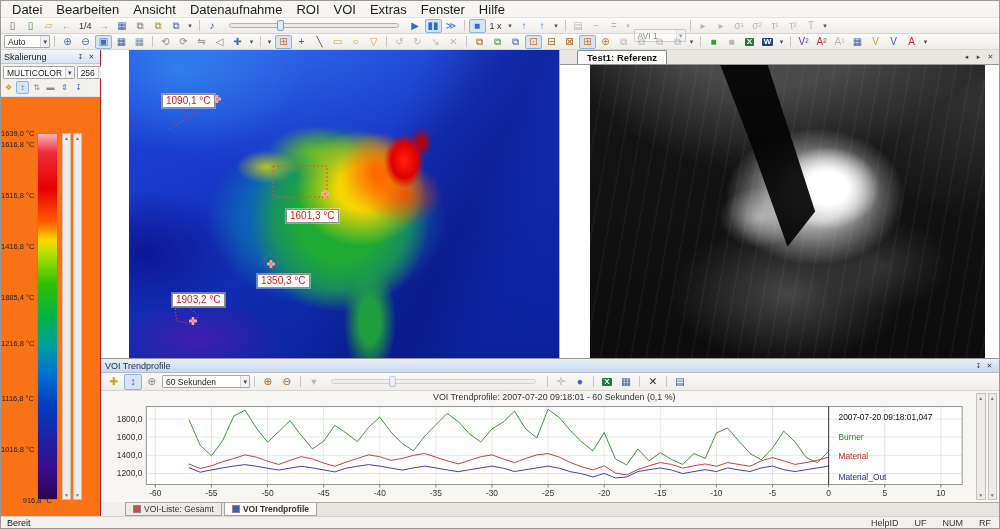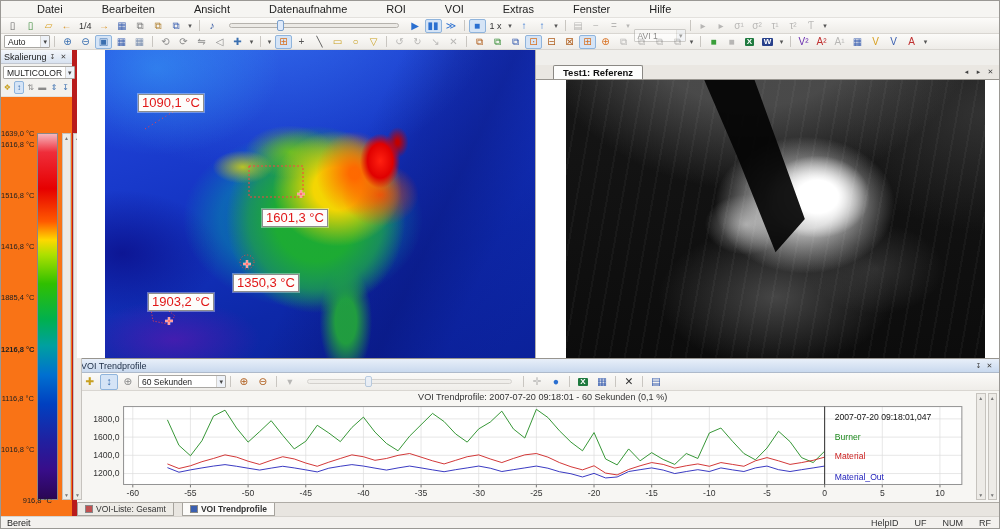--- a/index.html
+++ b/index.html
@@ -2,60 +2,60 @@
 <html><head>
 <meta charset="utf-8">
 <style>
   * { margin:0; padding:0; box-sizing:border-box; }
   html,body { background:#c8c8c8; }
   body { font-family:"Liberation Sans","DejaVu Sans",sans-serif; }
   .app { position:relative; width:1000px; height:529px; background:#f0efec; display:flex; flex-direction:column; overflow:hidden; border:1px solid #9a9894; }
 
   
   .menubar { height:17px; background:#f6f5f2; border-bottom:1px solid #e3e1dd; display:flex; align-items:center; padding-left:4px; }
-  .menu-item { font-size:11px; color:#222; padding:1px 7px; cursor:default;margin-left:25px; }
+  .menu-item { font-size:13px; color:#222; padding:1px 7px; cursor:default; }
 
   
   .toolbar { height:16px; background:linear-gradient(#fcfbf9,#eeece8); border-bottom:1px solid #d9d6d1; display:flex; align-items:center; padding:0 3px; gap:1px; }
   .tbi { width:17px; height:14px; display:flex; align-items:center; justify-content:center; font-size:10px; line-height:1; border:1px solid transparent; border-radius:2px; color:#555; }
   .tbi.dd { width:9px; font-size:7px; color:#555; }
   .tbi.active { background:#d5e4f6; border-color:#8fb4dc; }
   .tbi.dim { opacity:.38; }
   .tbsep { width:1px; height:11px; background:#c9c6c1; margin:0 3px; }
   .tbtext { font-size:9px; color:#333; padding:0 3px; }
   .combo { height:13px; border:1px solid #a9a7a3; background:#fff; display:flex; align-items:center; justify-content:space-between; font-size:8.5px; color:#222; padding:0 0 0 3px; border-radius:1px; }
   .combo.dim { opacity:.5;margin-top:20px; }
   .combo .arr { font-size:7px; color:#444; border-left:1px solid #d5d3cf; padding:0 2px; margin-left:3px; background:#eef2f8; align-self:stretch; display:flex; align-items:center; }
   .tbslider { height:5px; background:#eceae6; border:1px solid #b5b2ad; border-radius:3px; position:relative; margin:0 7px; }
   .tbslider .thumb { position:absolute; left:28%; top:-4px; width:7px; height:11px; background:#dfeafa; border:1px solid #7aa0cc; border-radius:2px; }
   .tbslider.dim { opacity:.5; }
 
   
   .workspace { flex:1; display:flex; min-height:0; }
 
   
-  .scaling-panel { width:76px; background:#f2f1ee; border-right:5px solid #b91c1c; display:flex; flex-direction:column; }
+  .scaling-panel { width:100px; background:#f2f1ee; border-right:1px solid #b91c1c; display:flex; flex-direction:column; }
   .panel-hdr { height:14px; flex:0 0 14px; display:flex; align-items:center; padding:0 3px; background:linear-gradient(#f4f7fb,#d8e2f0); border-bottom:1px solid #c2c7d0; font-size:9px; color:#222; }
   .panel-hdr .spacer { flex:1; }
   .hdr-btn { width:11px; height:11px; display:flex; align-items:center; justify-content:center; font-size:7px; color:#444; border-radius:1px; }
   .scale-combos { display:flex; gap:2px; padding:2px 2px 1px 2px; }
   .scale-tools { display:flex; gap:1px; padding:1px 1px 2px 1px; border-bottom:1px solid #e2e0db; }
   .scale-tools .tbi { width:13px; height:13px; font-size:8px; }
   .scale-area { flex:1; position:relative; background:#f97316; }
   .colorbar { position:absolute; left:36px; top:36px; bottom:16px; width:21px; border:1px solid #8a8886; }
   .scale-label { position:absolute; left:0; width:33px; text-align:right; font-size:7.5px; color:#222; white-space:nowrap; }
   .vstrip { position:absolute; top:36px; bottom:16px; width:9px; background:#edebe7; border:1px solid #c6c3be; display:flex; flex-direction:column; justify-content:space-between; align-items:center; font-size:5px; color:#777; padding:1px 0; }
   .vstrip.s1 { left:61px; } .vstrip.s2 { left:72px; }
 
   
   .right-col { flex:1; display:flex; flex-direction:column; min-width:0; }
   .image-row { height:308px; flex:0 0 308px; display:flex; }
   .img-panel { display:flex; flex-direction:column; min-width:0; }
   .img-panel.main { width:459px; flex:0 0 459px; border-right:1px solid #b5b2ad; }
-  .img-panel.ref { flex:1;margin-top:15px; }
+  .img-panel.ref { flex:1; }
   .tab-hdr { height:15px; flex:0 0 15px; background:#eae7e2; display:flex; align-items:flex-end; padding:0 3px; border-bottom:1px solid #98958f; }
   .img-tab { background:#fdfdfc; border:1px solid #8a8884; border-bottom:none; border-radius:2px 2px 0 0; font-size:9.5px; font-weight:bold; color:#111; padding:1px 9px 1px 9px; margin-left:14px; }
   .hdr-nav { margin-left:auto; display:flex; gap:1px; align-self:center; }
   .img-content { flex:1; position:relative; background:#fff; overflow:hidden; }
   .thermal { position:absolute; left:28px; top:0; right:0; bottom:0;
     background:
       radial-gradient(28px 38px ellipse at 64% 36%, #ff2010 0%, #e00000 45%, rgba(224,0,0,0) 72%),
       radial-gradient(16px 22px ellipse at 68% 30%, #c00000 10%, rgba(192,0,0,0) 70%),
       radial-gradient(55px 60px ellipse at 58% 40%, rgba(255,100,0,.95) 10%, rgba(255,140,0,0) 70%),
       radial-gradient(55px 45px ellipse at 64% 47%, rgba(255,60,0,.8) 0%, rgba(255,60,0,0) 70%),
@@ -81,32 +81,32 @@
       radial-gradient(150px 90px ellipse at 50% 78%, rgba(115,115,115,.55) 0%, rgba(115,115,115,0) 78%),
       radial-gradient(90px 60px ellipse at 74% 68%, rgba(95,95,95,.4) 0%, rgba(95,95,95,0) 75%),
       radial-gradient(300px 240px ellipse at 45% -25%, rgba(125,125,125,.5) 40%, rgba(125,125,125,0) 75%),
       radial-gradient(220px 170px ellipse at 100% 12%, rgba(80,80,80,.5) 0%, rgba(80,80,80,0) 70%),
       linear-gradient(#161616,#0c0c0c);
   }
   .gs-wedge { position:absolute; left:30px; top:0; right:14px; bottom:0;
     clip-path:polygon(33% 0%, 45% 0%, 57% 50%, 50% 62%, 41% 28%);
     background:rgba(4,4,4,.93); }
   .ann-overlay { position:absolute; inset:0; }
-  .ann-label { position:absolute; background:#fdfdfb; border:1px solid #8d8d8d; color:#e01818; font-size:13px; padding:0px 3px 1px 3px; white-space:nowrap; box-shadow:0 0 0 1px rgba(255,255,255,.35); }
+  .ann-label { position:absolute; background:#fdfdfb; border:1px solid #8d8d8d; color:#e01818; font-size:10px; padding:0px 3px 1px 3px; white-space:nowrap; box-shadow:0 0 0 1px rgba(255,255,255,.35); }
 
   
   .trend-panel { flex:1; display:flex; flex-direction:column; border-top:1px solid #98958f; min-height:0; }
   .trend-hdr { height:14px; flex:0 0 14px; background:linear-gradient(#e8eff9,#c9d9ee); border-bottom:1px solid #aebacb; display:flex; align-items:center; padding:0 4px; font-size:9px; color:#1c2c44; }
   .trend-toolbar { height:18px; flex:0 0 18px; background:linear-gradient(#fbfaf8,#efede9); border-bottom:1px solid #d9d6d1; display:flex; align-items:center; padding:0 4px; gap:1px; }
   .trend-toolbar .tbi { width:18px; height:16px; font-size:10.5px; }
   .trend-body { flex:1; display:flex; background:#f7f6f3; min-height:0; }
   .chart-wrap { flex:1; position:relative; min-width:0; }
   .trend-strips { width:25px; flex:0 0 25px; display:flex; gap:2px; padding:2px 2px; }
   .vstrip2 { flex:1; background:#edebe7; border:1px solid #c6c3be; display:flex; flex-direction:column; justify-content:space-between; align-items:center; font-size:5px; color:#777; padding:1px 0; }
-  .trend-tabs { height:14px; flex:0 0 14px; background:#e8e5e0; border-top:1px solid #aeaba5; display:flex; align-items:stretch; gap:8px; }
+  .trend-tabs { height:14px; flex:0 0 14px; background:#e8e5e0; border-top:1px solid #aeaba5; display:flex; align-items:stretch; gap:2px;margin-left:24px; }
   .ttab { display:flex; align-items:center; gap:3px; font-size:8.5px; color:#333; padding:0 7px; border:1px solid #a6a39d; border-top:none; background:#edebe6; }
   .ttab.active { background:#fcfbf9; font-weight:bold; }
   .ticon { width:8px; height:8px; border:1px solid #888; display:inline-block; }
 
   
   .statusbar { height:12px; flex:0 0 12px; background:#f3f1ee; border-top:1px solid #d6d3ce; display:flex; align-items:center; font-size:9px; color:#222; padding:0 6px; }
   .sb-right { margin-left:auto; display:flex; gap:16px; padding-right:2px; color:#333; }
 </style>
 </head>
 <body>
@@ -438,21 +438,21 @@
           </div>
         <div class="vstrip s2">
             <span>▲</span>
             <span>▼</span>
           </div>
       <div class="scale-label" style="top: 32px;">1639,0 °C</div>
           <div class="scale-label" style="top: 43.2814px;">1616,8 °C</div>
           <div class="scale-label" style="top: 94.0983px;">1516,8 °C</div>
           <div class="scale-label" style="top: 144.915px;">1416,8 °C</div>
           <div class="scale-label" style="top: 195.732px;">1885,4 °C</div>
-          <div class="scale-label" style="top: 248px; font-weight: bold;">1216,8 °C</div>
+          <div class="scale-label" style="top: 242px;">1216,8 °C</div>
           <div class="scale-label" style="top: 297.366px;">1116,8 °C</div>
           <div class="scale-label" style="top: 348.183px;">1016,8 °C</div>
           <div class="scale-label" style="top: 399px; margin-left: 18px;">916,8 °C</div>
         </div>
     </div>
 
     <div class="right-col">
       <div class="image-row">
 
         <div class="img-panel main">

